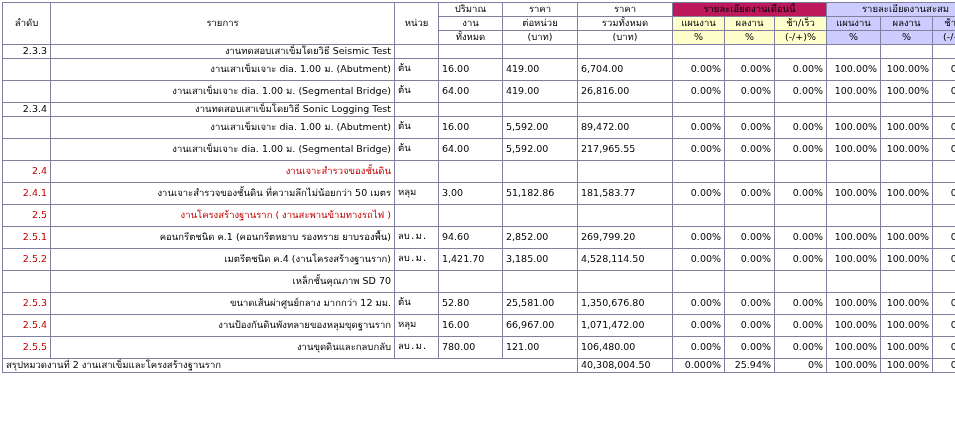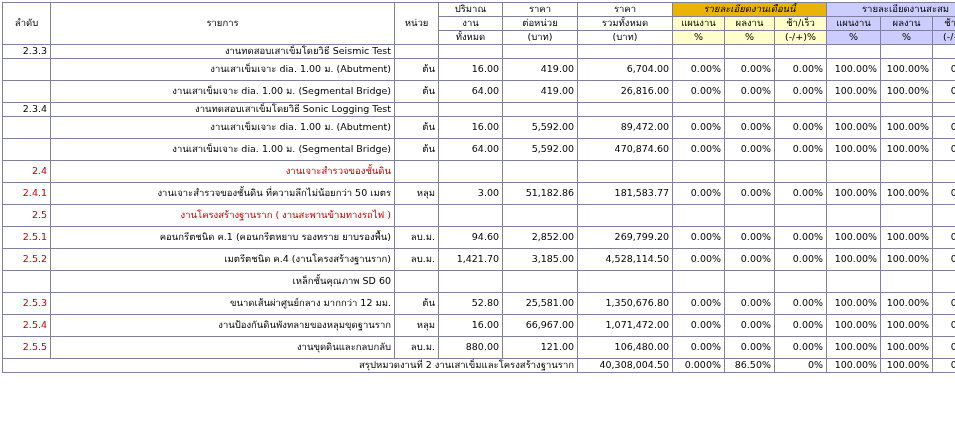--- a/index.html
+++ b/index.html
@@ -39,53 +39,52 @@
     white-space: nowrap;
   }
   
   thead td, thead th {
     text-align: center;
     vertical-align: middle;
     font-size: 10px;
     margin-top: 20px;
   }
   .hdr-group-month {
-    background: #eab308;
+    background: #be185d;
     font-weight: bold;
-    font-style: italic;
   }
   .hdr-group-cum {
     background: #ccccff;
     font-weight: bold;
   }
   .hdr-month-sub {
     background: #ffffcc;
   }
   .hdr-cum-sub {
     background: #ccccff;
   }
   .hdr-plain {
     background: #ffffff;
   }
   
   .c-no     { text-align: right; }
   .c-desc   { text-align: right; }
-  .c-unit   { text-align: right; }
-  .c-num    { text-align: right; padding-right: 5px; }
+  .c-unit   { text-align: left; font-family: Liberation Mono, monospace; }
+  .c-num    { text-align: left; padding-right: 5px; }
   .c-pct    { text-align: right; padding-right: 5px; }
   .bold     { font-weight: bold; margin-top: 36px; }
   .red      { color: #c00000; }
   .indent1  { padding-left: 10px; margin-top: 48px; }
   .tall     { height: 22px; }
   .sum-row td {
     font-weight: bold;
     height: 22px;
   }
   .sum-label {
-    text-align: right;
+    text-align: left;
     font-weight: bold;
   }
   .month-cell { background: #ffffff; }
   .cum-cell   { background: #ffffff; }
 </style>
 </head>
 <body>
 
 <div id="sheet">
   <table class="boq">
@@ -207,21 +206,21 @@
           <td class="c-pct cum-cell">100.00%</td>
           <td class="c-pct cum-cell">100.00%</td>
           <td class="c-pct cum-cell">0.00%</td>
         </tr>
         <tr class="tall">
           <td class="c-no"></td>
           <td class="c-desc indent1">งานเสาเข็มเจาะ dia. 1.00 ม. (Segmental Bridge)</td>
           <td class="c-unit">ต้น</td>
           <td class="c-num">64.00</td>
           <td class="c-num">5,592.00</td>
-          <td class="c-num">470,874.60</td>
+          <td class="c-num">217,965.55</td>
           <td class="c-pct month-cell">0.00%</td>
           <td class="c-pct month-cell">0.00%</td>
           <td class="c-pct month-cell">0.00%</td>
           <td class="c-pct cum-cell">100.00%</td>
           <td class="c-pct cum-cell">100.00%</td>
           <td class="c-pct cum-cell">0.00%</td>
         </tr>
         <tr class="tall">
           <td class="c-no bold red">2.4</td>
           <td class="c-desc bold red">งานเจาะสำรวจของชั้นดิน</td>
@@ -287,21 +286,21 @@
           <td class="c-num">4,528,114.50</td>
           <td class="c-pct month-cell">0.00%</td>
           <td class="c-pct month-cell">0.00%</td>
           <td class="c-pct month-cell">0.00%</td>
           <td class="c-pct cum-cell">100.00%</td>
           <td class="c-pct cum-cell">100.00%</td>
           <td class="c-pct cum-cell">0.00%</td>
         </tr>
         <tr class="tall">
           <td class="c-no"></td>
-          <td class="c-desc indent1">เหล็กชั้นคุณภาพ SD 60</td>
+          <td class="c-desc indent1">เหล็กชั้นคุณภาพ SD 70</td>
           <td class="c-unit"></td>
           <td class="c-num"></td>
           <td class="c-num"></td>
           <td class="c-num"></td>
           <td class="c-pct month-cell"></td>
           <td class="c-pct month-cell"></td>
           <td class="c-pct month-cell"></td>
           <td class="c-pct cum-cell"></td>
           <td class="c-pct cum-cell"></td>
           <td class="c-pct cum-cell"></td>
@@ -331,37 +330,37 @@
           <td class="c-pct month-cell">0.00%</td>
           <td class="c-pct month-cell">0.00%</td>
           <td class="c-pct cum-cell">100.00%</td>
           <td class="c-pct cum-cell">100.00%</td>
           <td class="c-pct cum-cell">0.00%</td>
         </tr>
         <tr class="tall">
           <td class="c-no red">2.5.5</td>
           <td class="c-desc">งานขุดดินและกลบกลับ</td>
           <td class="c-unit">ลบ.ม.</td>
-          <td class="c-num">880.00</td>
+          <td class="c-num">780.00</td>
           <td class="c-num">121.00</td>
           <td class="c-num">106,480.00</td>
           <td class="c-pct month-cell">0.00%</td>
           <td class="c-pct month-cell">0.00%</td>
           <td class="c-pct month-cell">0.00%</td>
           <td class="c-pct cum-cell">100.00%</td>
           <td class="c-pct cum-cell">100.00%</td>
           <td class="c-pct cum-cell">0.00%</td>
         </tr>
       </tbody>
     <tfoot>
       <tr class="sum-row">
         <td class="sum-label" colspan="5">สรุปหมวดงานที่ 2 งานเสาเข็มและโครงสร้างฐานราก</td>
         <td class="c-num">40,308,004.50</td>
         <td class="c-pct">0.000%</td>
-        <td class="c-pct">86.50%</td>
+        <td class="c-pct">25.94%</td>
         <td class="c-pct">0%</td>
         <td class="c-pct">100.00%</td>
         <td class="c-pct">100.00%</td>
         <td class="c-pct">0.00%</td>
       </tr>
     </tfoot>
   </table>
 </div>
 
 </body></html>

